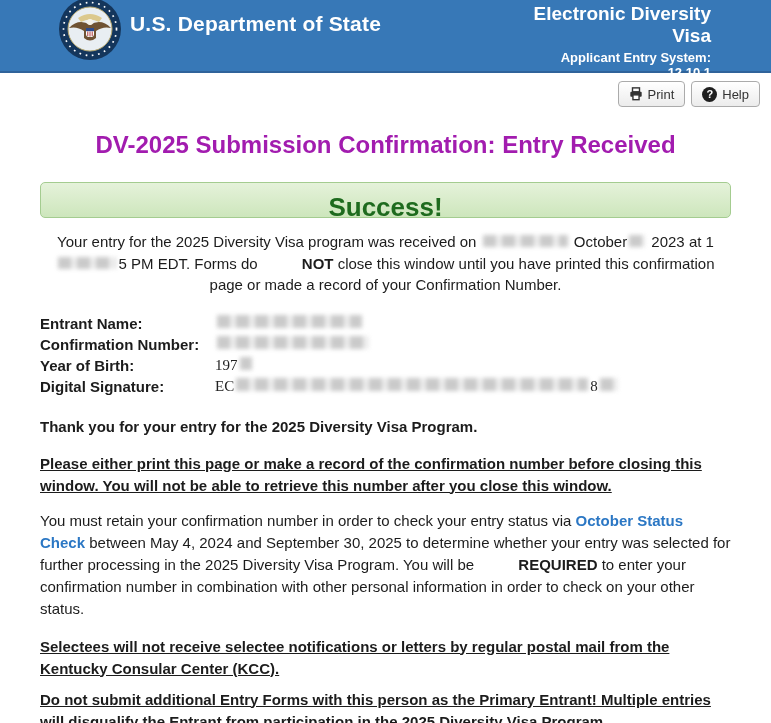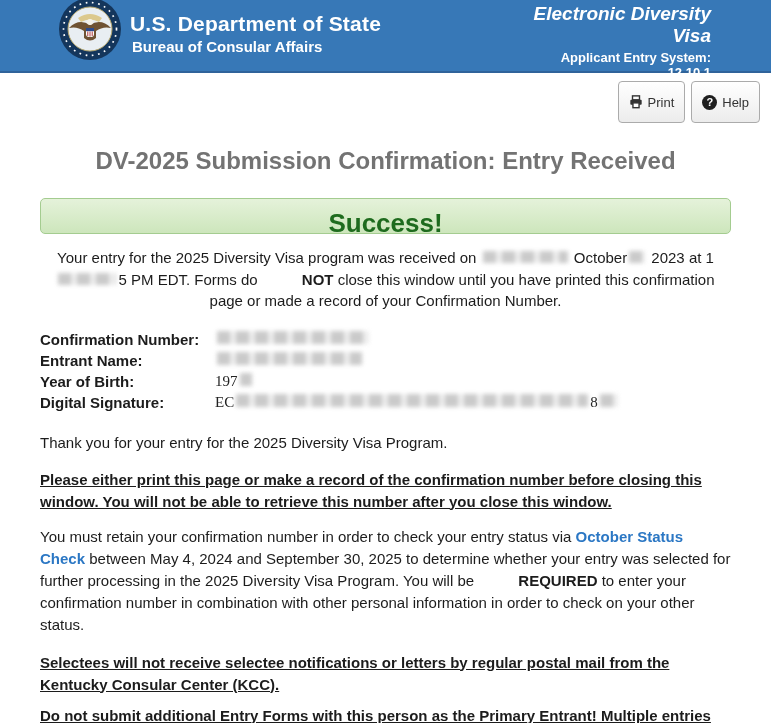--- a/index.html
+++ b/index.html
@@ -12,50 +12,50 @@
   
   .header {
     position:relative; height:73px; background:#3778b7;
     border-bottom:2px solid #2f639a;
   }
   .seal { position:absolute; left:58px; top:-3px; width:64px; height:64px; }
   .hdr-left { position:absolute; left:130px; top:12px; color:#ffffff; }
   .agency { font-size:21px; font-weight:bold; letter-spacing:.2px; }
   .bureau { font-size:15px; font-weight:bold; margin-top:2px; margin-left:2px; }
   .hdr-right { position:absolute; right:60px; top:3px; text-align:right; color:#ffffff; }
-  .app-title { font-size:19px; font-weight:bold; line-height:22px;font-style:italic; }
+  .app-title { font-size:19px; font-weight:bold; line-height:22px; }
   .app-sub { font-size:13px; font-weight:bold; margin-top:3px; }
   .app-ver { font-size:13px; font-weight:bold; }
   
   .toolbar { display:flex; justify-content:flex-end; gap:6px; padding:8px 11px 0 0; }
   .btn {
     display:inline-flex; align-items:center; gap:5px;
     font-family:"Liberation Sans", sans-serif; font-size:13px; color:#333;
     background:linear-gradient(#ffffff,#ececec);
     border:1px solid #ababab; border-radius:4px;
-    padding:20px 10px; height:26px; cursor:pointer;
+    padding:12px 10px; height:26px; cursor:pointer;
   }
   .qmark {
     display:inline-block; width:15px; height:15px; line-height:15px;
     background:#1f1f1f; color:#fff; border-radius:50%;
     font-size:11px; font-weight:bold; text-align:center;
   }
   
-  h1 { margin-top:24px; text-align:center; font-size:24px; font-weight:bold; color:#737373; }
+  h1 { margin-top:24px; text-align:center; font-size:24px; font-weight:bold; color:#a21caf; }
   .banner {
     margin:23px 40px 0; height:36px; line-height:48px; text-align:center;
     background:linear-gradient(#e5f2da,#cde6bc);
     border:1px solid #a4cc90; border-radius:5px;
     font-size:26px; font-weight:bold; color:#1e6b1e;
   }
   
   .intro { margin:13px 40px 0; text-align:center; font-size:15px; line-height:21.5px; }
   .para  { margin:15px 40px 0; font-size:15px; line-height:22px; }
   .para.bold { font-weight:bold;text-decoration:underline; }
-  .mt-thank { margin-top:19px; }
+  .mt-thank { margin-top:19px;font-weight:bold; }
   .mt-link  { margin-top:13px; }
   .mt-sel   { margin-top:16px; }
   .mt-last  { margin-top:9px; }
   a.status-link { color:#2b77c4; font-weight:bold; text-decoration:none; cursor:pointer; }
   b { font-weight:bold;margin-left:40px; }
   
   .fields { margin:17px 40px 0; font-size:15px; }
   .frow { display:flex; line-height:21px; }
   .flabel { flex:0 0 175px; font-weight:bold; }
   .fvalue { font-family:"Liberation Serif", serif; font-size:15px; color:#222; }
@@ -83,21 +83,20 @@
       <path d="M20 21 Q32 13 44 21 L41 25 Q32 20 23 25 Z" fill="#dcc98d"></path>
       <path d="M11 31 Q21 21 32 28 Q43 21 53 31 Q45 29 38 34 L38 41 Q32 46 26 41 L26 34 Q19 29 11 31 Z" fill="#6f5233"></path>
       <circle cx="32" cy="25" r="3" fill="#f4f1e8"></circle>
       <rect x="28" y="31" width="8" height="9" rx="3" fill="#ffffff"></rect>
       <rect x="28" y="31" width="8" height="3.2" fill="#2c4a8c"></rect>
       <path d="M29.8 34.5 V39 M32 34.5 V39.6 M34.2 34.5 V39" stroke="#b03a3a" stroke-width="1" fill="none"></path>
     </svg>
   </div>
   <div class="hdr-left">
     <div class="agency">U.S. Department of State</div>
-    <div class="bureau">Bureau of Consular Affairs</div>
   </div>
   <div class="hdr-right">
     <div class="app-title">
       <div>Electronic Diversity</div>
       <div>Visa</div>
     </div>
     <div class="app-sub">Applicant Entry System:</div>
     <div class="app-ver">12.10.1</div>
   </div>
 </div>
@@ -129,26 +128,26 @@
   <span>October</span><span class="redacted r-daynum"></span>
   <span>2023 at</span>
   <span>1</span><span class="redacted r-time"></span><span>5</span>
   <span>PM EDT. Forms do</span>
   <b>NOT</b>
   <span>close this window until you have printed this confirmation page or made a record of your Confirmation Number.</span>
 </p>
 
 <div class="fields">
   <div class="frow">
+    <span class="flabel">Entrant Name:</span>
+    <span class="fvalue"><span></span><span class="redacted r-name"></span></span>
+  </div>
+  <div class="frow">
     <span class="flabel">Confirmation Number:</span>
     <span class="fvalue"><span></span><span class="redacted r-conf"></span></span>
-  </div>
-  <div class="frow">
-    <span class="flabel">Entrant Name:</span>
-    <span class="fvalue"><span></span><span class="redacted r-name"></span></span>
   </div>
   <div class="frow">
     <span class="flabel">Year of Birth:</span>
     <span class="fvalue"><span>197</span><span class="redacted r-yob"></span></span>
   </div>
   <div class="frow">
     <span class="flabel">Digital Signature:</span>
     <span class="fvalue"><span>EC</span><span class="redacted r-sig"></span><span>8</span><span class="redacted r-sig2"></span></span>
   </div>
 </div>

